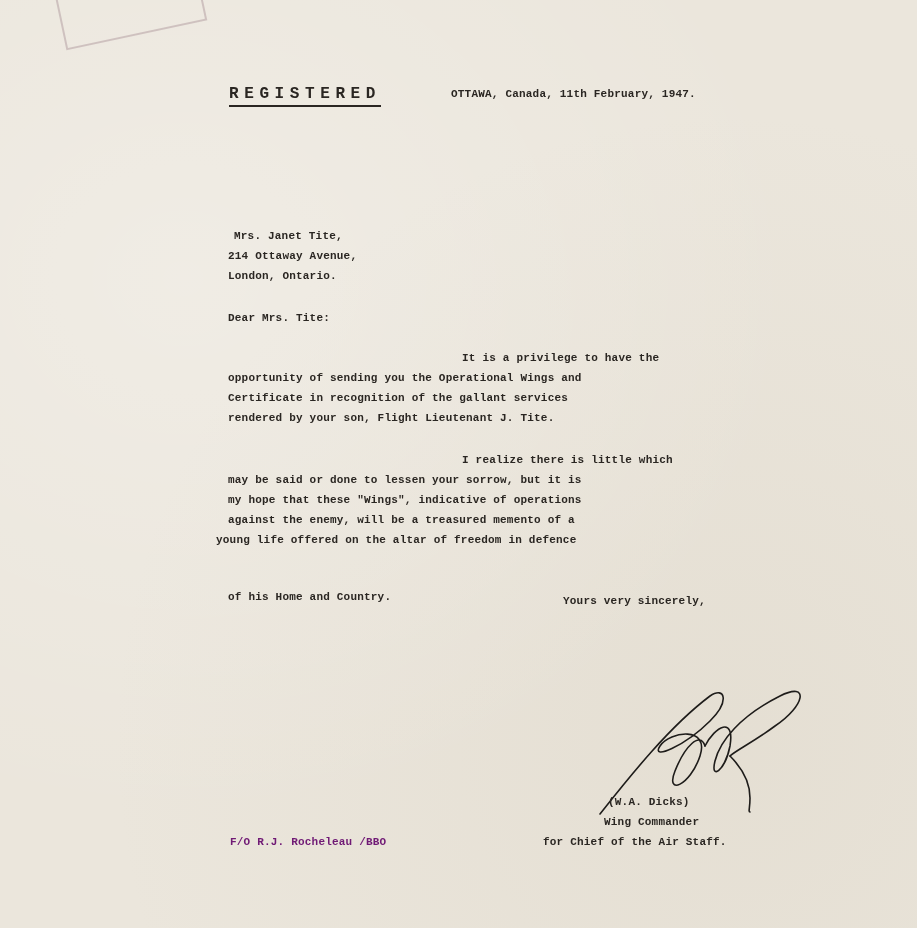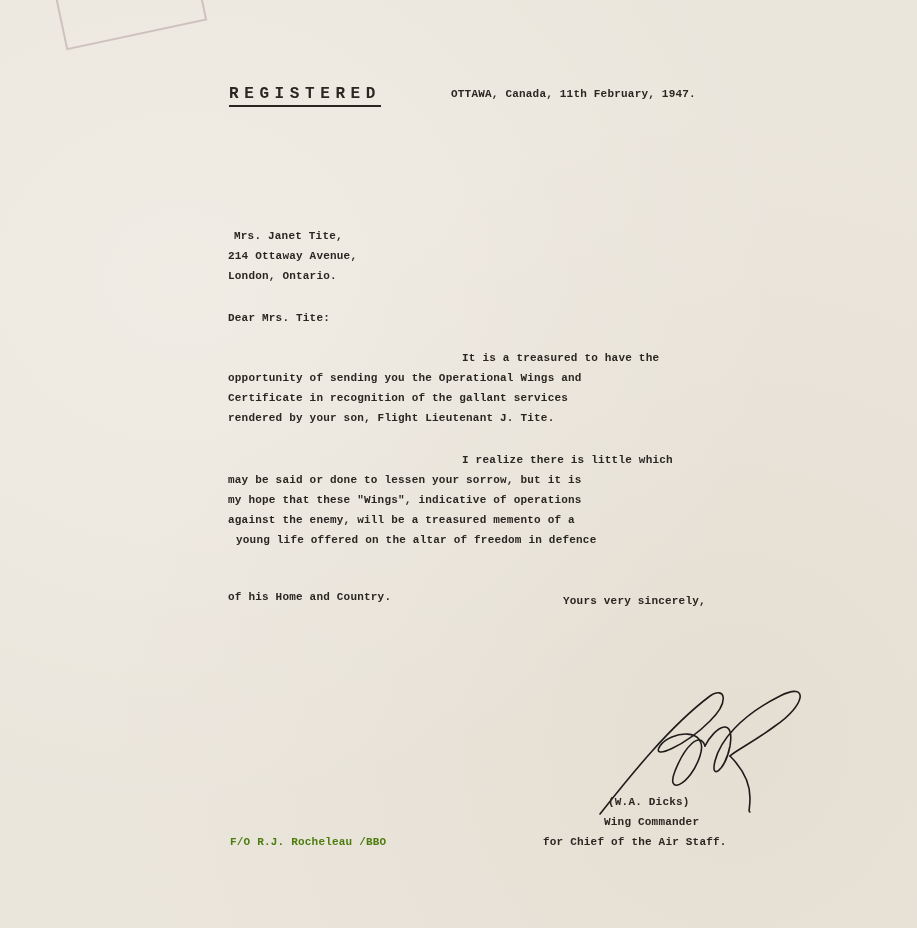--- a/index.html
+++ b/index.html
@@ -40,21 +40,21 @@
       left: 229px;
       top: 84px;
       font-size: 16px;
       font-weight: bold;
       letter-spacing: 5.6px;
       white-space: pre;
       line-height: 20px;
       border-bottom: 2.5px solid #2a2622;
       padding-bottom: 1px;
     }
-    .faint { color: #4d7c0f; }
+    .faint { color: #701a75; }
     .signature {
       position: absolute;
       left: 590px;
       top: 686px;
       width: 230px;
       height: 130px;
     }
   </style>
 </head>
 <body>
@@ -63,30 +63,30 @@
 
 <div class="registered">REGISTERED</div>
 <div class="line" style="left:451px; top:84px;">OTTAWA, Canada, 11th February, 1947.</div>
 
 <div class="line" style="left:228px; top:226px;margin-left:6px;">Mrs. Janet Tite,</div>
 <div class="line" style="left:228px; top:246px;">214 Ottaway Avenue,</div>
 <div class="line" style="left:228px; top:266px;">London, Ontario.</div>
 
 <div class="line" style="left:228px; top:308px;">Dear Mrs. Tite:</div>
 
-<div class="line" style="left:462px; top:348px;">It is a treasured to have the</div>
+<div class="line" style="left:462px; top:348px;">It is a privilege to have the</div>
 <div class="line" style="left:228px; top:368px;">opportunity of sending you the Operational Wings and</div>
 <div class="line" style="left:228px; top:388px;">Certificate in recognition of the gallant services</div>
 <div class="line" style="left:228px; top:408px;">rendered by your son, Flight Lieutenant J. Tite.</div>
 
 <div class="line" style="left:462px; top:450px;">I realize there is little which</div>
 <div class="line" style="left:228px; top:470px;">may be said or done to lessen your sorrow, but it is</div>
 <div class="line" style="left:228px; top:490px;">my hope that these "Wings", indicative of operations</div>
 <div class="line" style="left:228px; top:510px;">against the enemy, will be a treasured memento of a</div>
-<div class="line" style="left:236px; top:530px;">young life offered on the altar of freedom in defence</div>
+<div class="line" style="left:216px; top:530px;">young life offered on the altar of freedom in defence</div>
 <div class="line" style="left:228px; top:550px;margin-top:37px;">of his Home and Country.</div>
 
 <div class="line" style="left:563px; top:591px;">Yours very sincerely,</div>
 
 <svg class="signature" viewBox="0 0 230 130">
   <g fill="none" stroke="#1e1c1a" stroke-width="1.6" stroke-linecap="round">
     <path d="M10 128 C40 90, 80 40, 120 10 C135 0, 140 15, 120 35 C95 60, 60 75, 70 60 C80 45, 120 40, 110 70 C100 100, 75 110, 85 85 C95 60, 110 45, 115 60"></path>
     <path d="M115 60 C125 40, 145 30, 140 60 C135 85, 120 95, 125 75 C130 55, 150 30, 190 10 C220 -5, 215 20, 185 40 C165 55, 145 65, 140 70"></path>
     <path d="M140 70 C150 80, 160 95, 160 112 C160 122, 158 126, 160 126"></path>
   </g>

